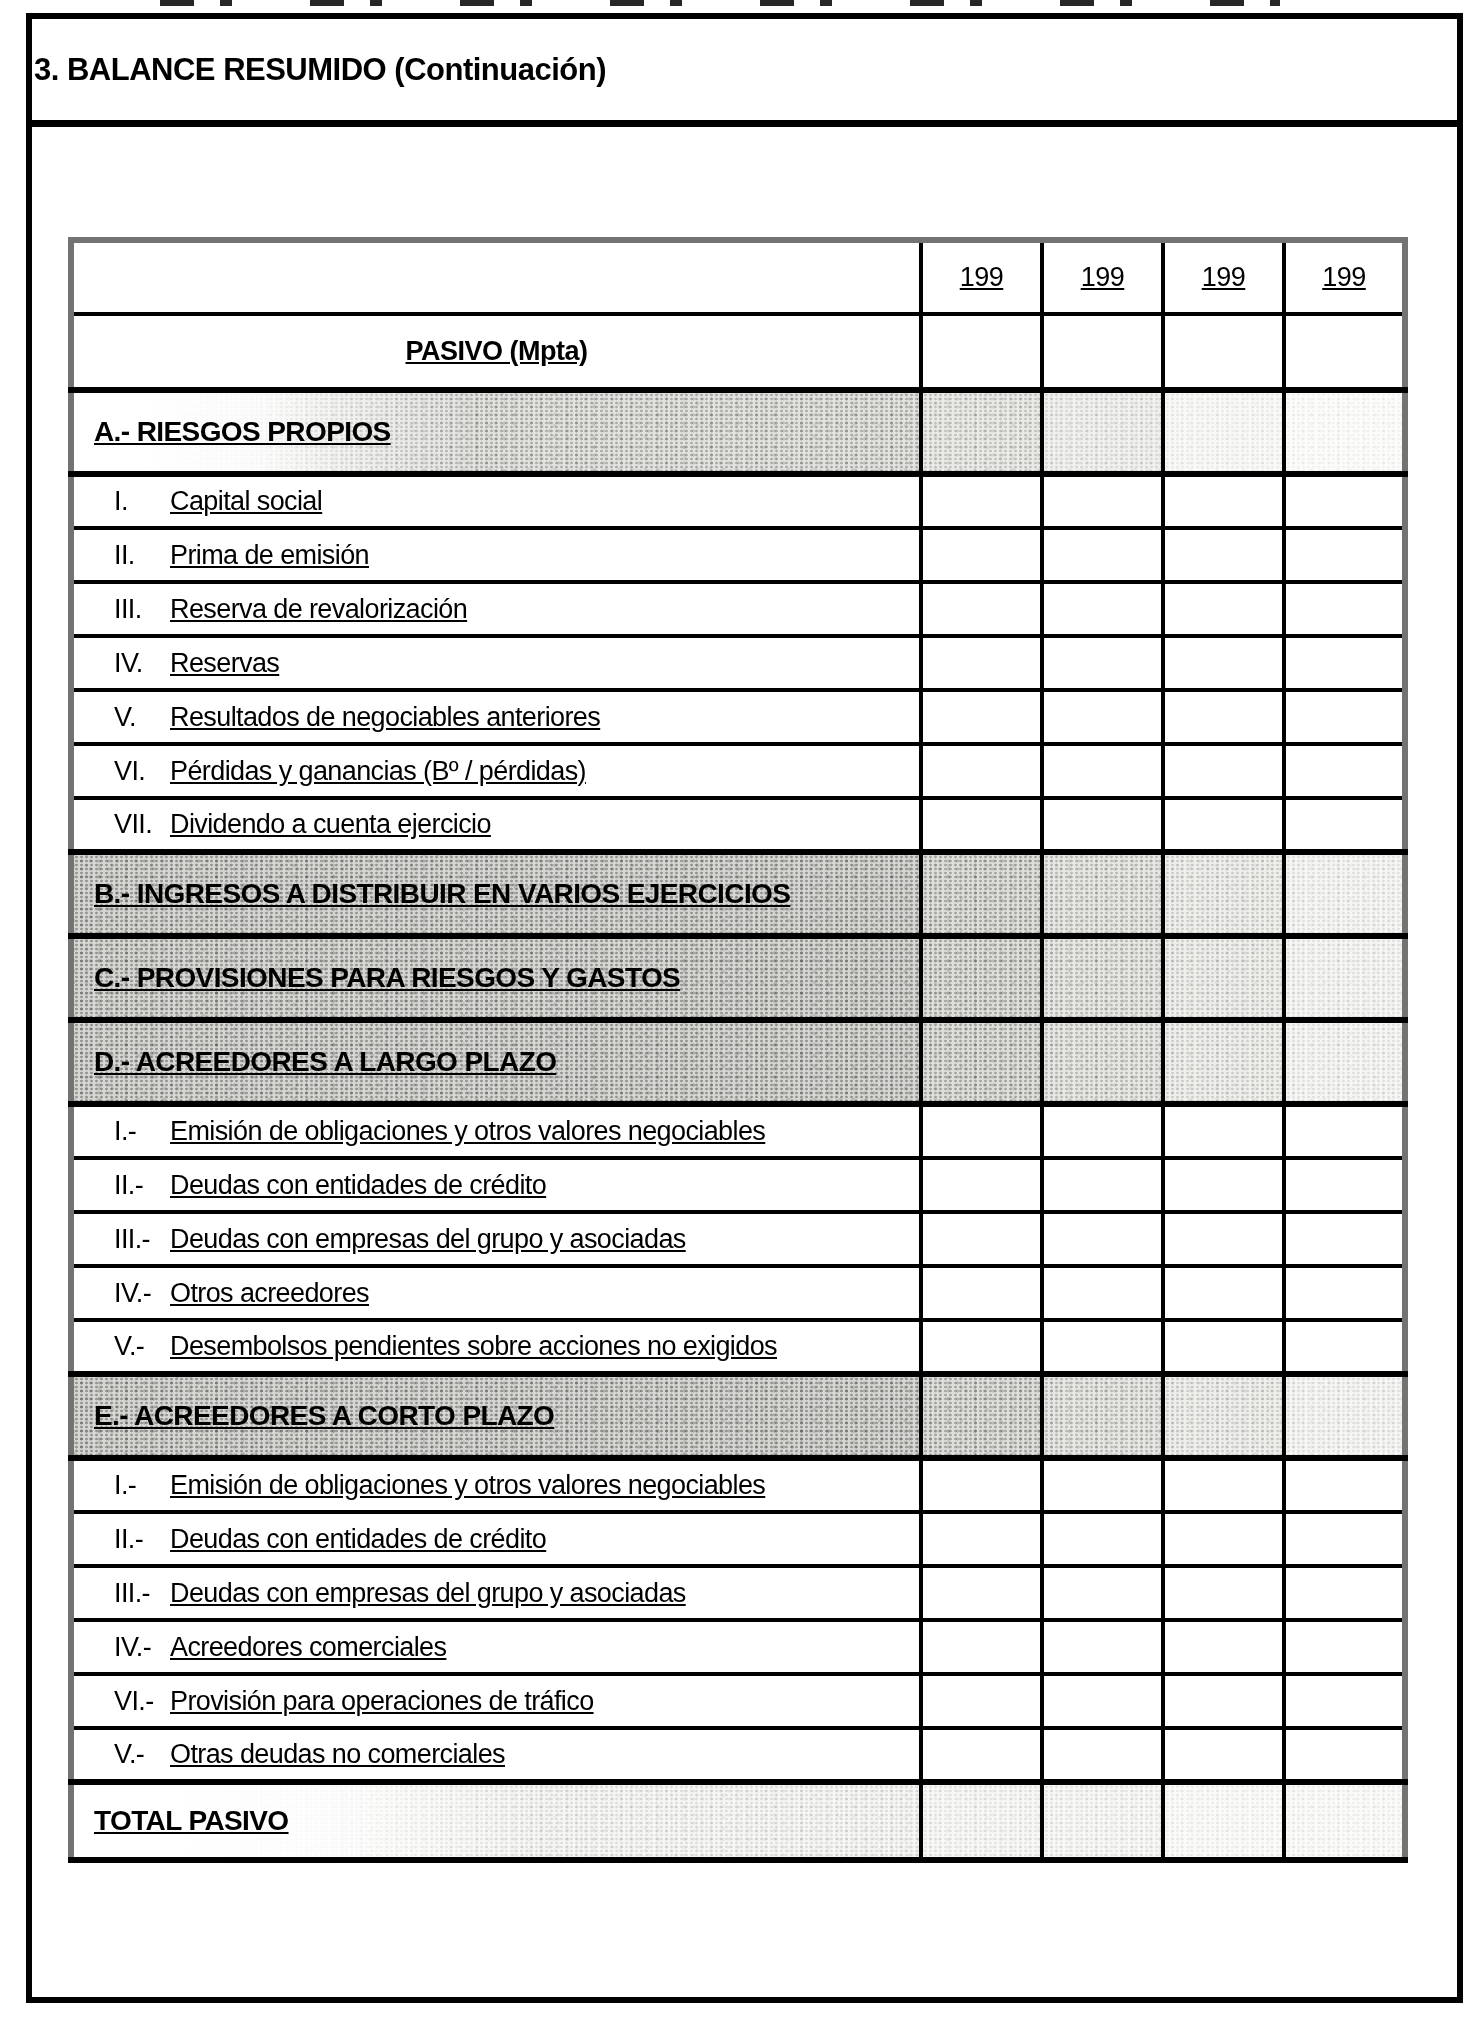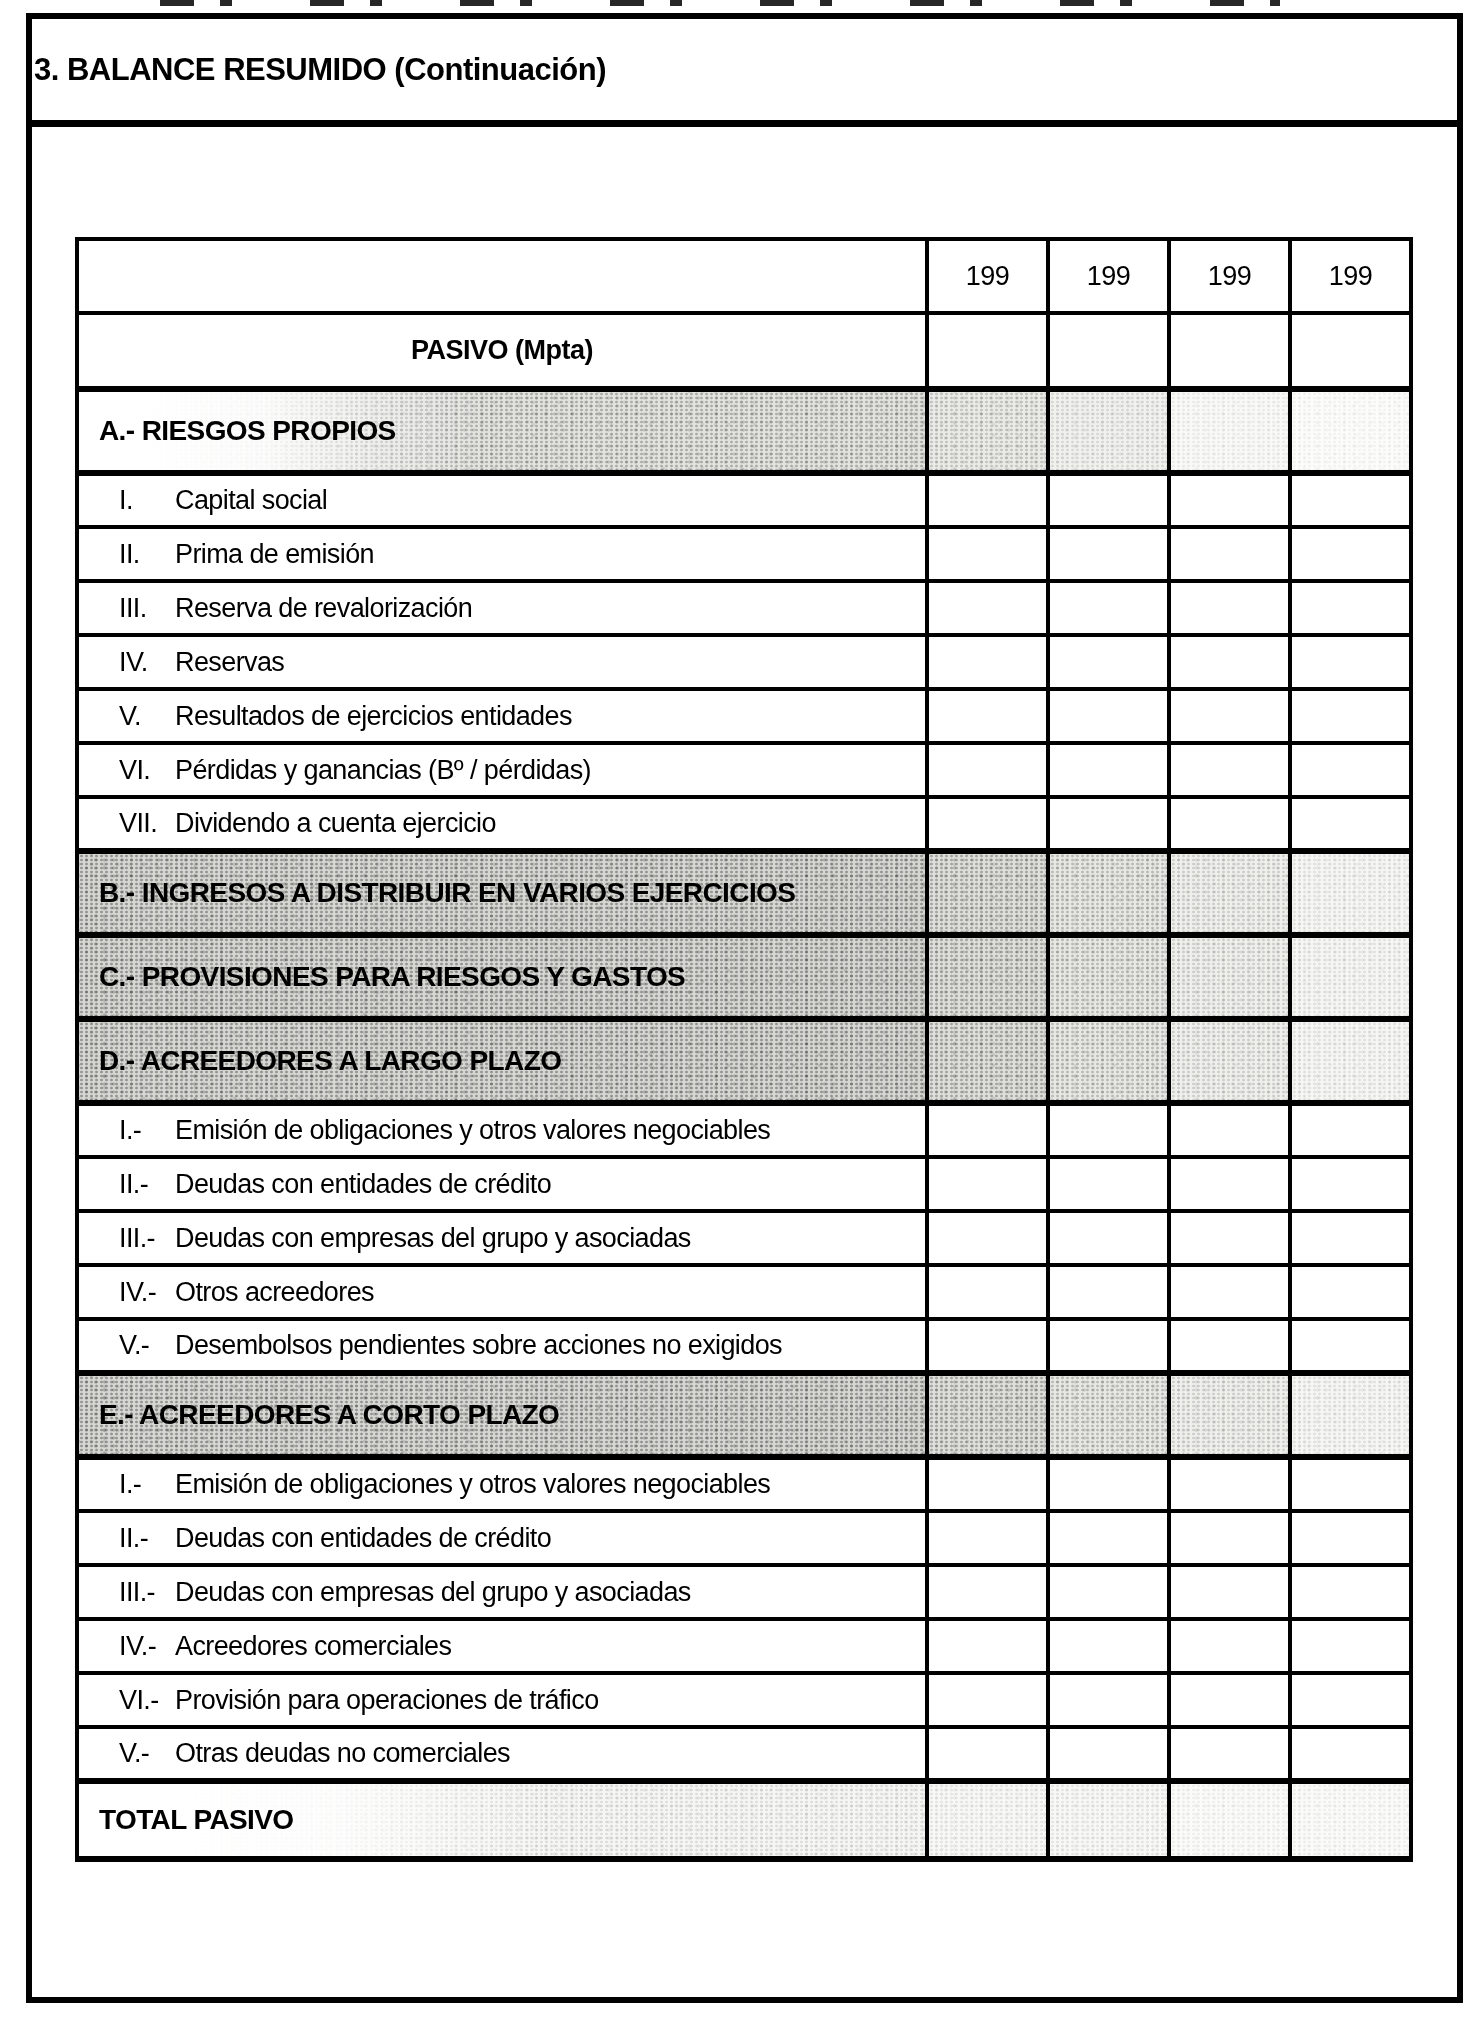--- a/index.html
+++ b/index.html
@@ -18,23 +18,24 @@
     border:6px solid #000;box-sizing:border-box;background:#fff;
   }
   .title-band{
     height:108px;border-bottom:7px solid #000;box-sizing:border-box;
     display:flex;align-items:center;padding-left:2px;
   }
   .page-title{
     margin:0;font-size:31px;font-weight:bold;letter-spacing:-0.5px;
   }
   table.balance{
-    position:absolute;left:43px;top:218px;
+    position:absolute;left:36px;top:218px;
     border-collapse:collapse;table-layout:fixed;width:1334px;
-    border:2px solid #737373;
+    border:6px solid #737373;
+    text-decoration:underline;
   }
   td{border:4px solid #000;padding:0;box-sizing:border-box;overflow:hidden;}
   tr.year-row{height:74px;}
   tr.pasivo-row{height:76px;}
   tr.section{height:84px;}
   tr.item{height:54px;}
   tr.total{height:78px;}
   tr.section > td, tr.total > td{border-top-width:6px;border-bottom-width:6px;}
   td.year{
     text-align:center;vertical-align:middle;font-size:27px;letter-spacing:-0.5px;
@@ -151,21 +152,21 @@
           <td class="value-cell v4"></td>
         </tr>
         <tr class="item">
           <td class="label-cell"><span class="num">IV.</span><span>Reservas</span></td>
           <td class="value-cell v1"></td>
           <td class="value-cell v2"></td>
           <td class="value-cell v3"></td>
           <td class="value-cell v4"></td>
         </tr>
         <tr class="item">
-          <td class="label-cell"><span class="num">V.</span><span>Resultados de ejercicios entidades</span></td>
+          <td class="label-cell"><span class="num">V.</span><span>Resultados de negociables anteriores</span></td>
           <td class="value-cell v1"></td>
           <td class="value-cell v2"></td>
           <td class="value-cell v3"></td>
           <td class="value-cell v4"></td>
         </tr>
         <tr class="item">
           <td class="label-cell"><span class="num">VI.</span><span>Pérdidas y ganancias (Bº / pérdidas)</span></td>
           <td class="value-cell v1"></td>
           <td class="value-cell v2"></td>
           <td class="value-cell v3"></td>

